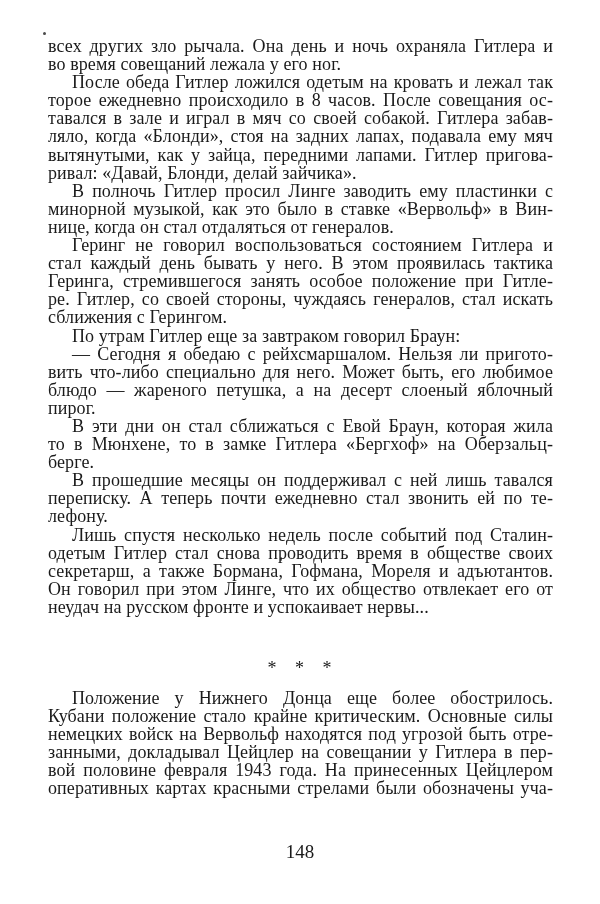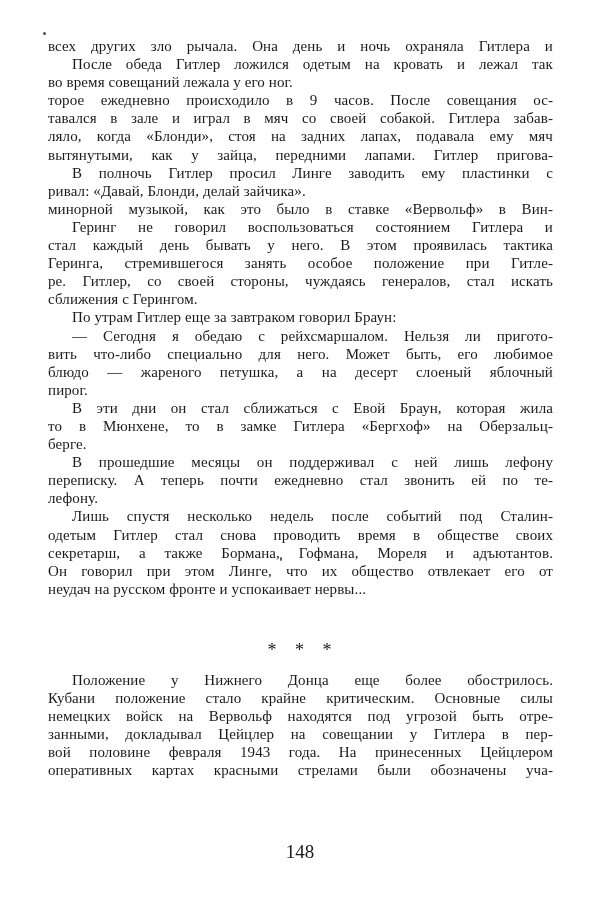--- a/index.html
+++ b/index.html
@@ -20,21 +20,21 @@
     background: #ffffff;
   }
   #text-block {
     position: absolute;
     left: 48px;
     top: 37px;
     width: 505px;
     color: #1a1a1a;
   }
   .line {
-    font-size: 15px;
+    font-size: 18px;
     line-height: 18.1px;
     text-align: justify;
     text-align-last: justify;
     letter-spacing: 0.1px;
   }
   .line.no-just {
     text-align-last: left;
   }
   .line.indent {
     text-indent: 24px;
@@ -68,43 +68,44 @@
 </style>
 </head>
 <body style="background: rgb(255, 255, 255);">
 
 <div id="page">
   <div id="speck-1" class="speck"></div>
   <div id="speck-2" class="speck"></div>
 
   <div id="text-block" style="color: rgb(26, 26, 26);">
       <div class="line">всех других зло рычала. Она день и ночь охраняла Гитлера и</div>
+      <div class="line no-just">во время совещаний лежала у его ног.</div>
       <div class="line indent">После обеда Гитлер ложился одетым на кровать и лежал так</div>
-      <div class="line no-just">во время совещаний лежала у его ног.</div>
-      <div class="line">торое ежедневно происходило в 9 часов. После совещания ос-</div>
+      <div class="line">торое ежедневно происходило в 8 часов. После совещания ос-</div>
       <div class="line">тавался в зале и играл в мяч со своей собакой. Гитлера забав-</div>
       <div class="line">ляло, когда «Блонди», стоя на задних лапах, подавала ему мяч</div>
       <div class="line">вытянутыми, как у зайца, передними лапами. Гитлер пригова-</div>
+      <div class="line no-just">ривал: «Давай, Блонди, делай зайчика».</div>
       <div class="line indent">В полночь Гитлер просил Линге заводить ему пластинки с</div>
-      <div class="line no-just">ривал: «Давай, Блонди, делай зайчика».</div>
       <div class="line">минорной музыкой, как это было в ставке «Вервольф» в Вин-</div>
+      <div class="line no-just">нице, когда он стал отдаляться от генералов.</div>
       <div class="line indent">Геринг не говорил воспользоваться состоянием Гитлера и</div>
       <div class="line">стал каждый день бывать у него. В этом проявилась тактика</div>
       <div class="line">Геринга, стремившегося занять особое положение при Гитле-</div>
       <div class="line">ре. Гитлер, со своей стороны, чуждаясь генералов, стал искать</div>
       <div class="line no-just">сближения с Герингом.</div>
       <div class="line indent no-just">По утрам Гитлер еще за завтраком говорил Браун:</div>
       <div class="line indent">— Сегодня я обедаю с рейхсмаршалом. Нельзя ли пригото-</div>
       <div class="line">вить что-либо специально для него. Может быть, его любимое</div>
       <div class="line">блюдо — жареного петушка, а на десерт слоеный яблочный</div>
       <div class="line no-just">пирог.</div>
       <div class="line indent">В эти дни он стал сближаться с Евой Браун, которая жила</div>
       <div class="line">то в Мюнхене, то в замке Гитлера «Бергхоф» на Оберзальц-</div>
       <div class="line no-just">берге.</div>
-      <div class="line indent">В прошедшие месяцы он поддерживал с ней лишь лефону</div>
+      <div class="line indent">В прошедшие месяцы он поддерживал с ней лишь тавался</div>
       <div class="line">переписку. А теперь почти ежедневно стал звонить ей по те-</div>
       <div class="line no-just">лефону.</div>
       <div class="line indent">Лишь спустя несколько недель после событий под Сталин-</div>
       <div class="line">одетым Гитлер стал снова проводить время в обществе своих</div>
       <div class="line">секретарш, а также Бормана, Гофмана, Мореля и адъютантов.</div>
       <div class="line">Он говорил при этом Линге, что их общество отвлекает его от</div>
       <div class="line no-just">неудач на русском фронте и успокаивает нервы...</div>
       <div class="separator">* * *</div>
       <div class="line indent">Положение у Нижнего Донца еще более обострилось.</div>
       <div class="line">Кубани положение стало крайне критическим. Основные силы</div>

